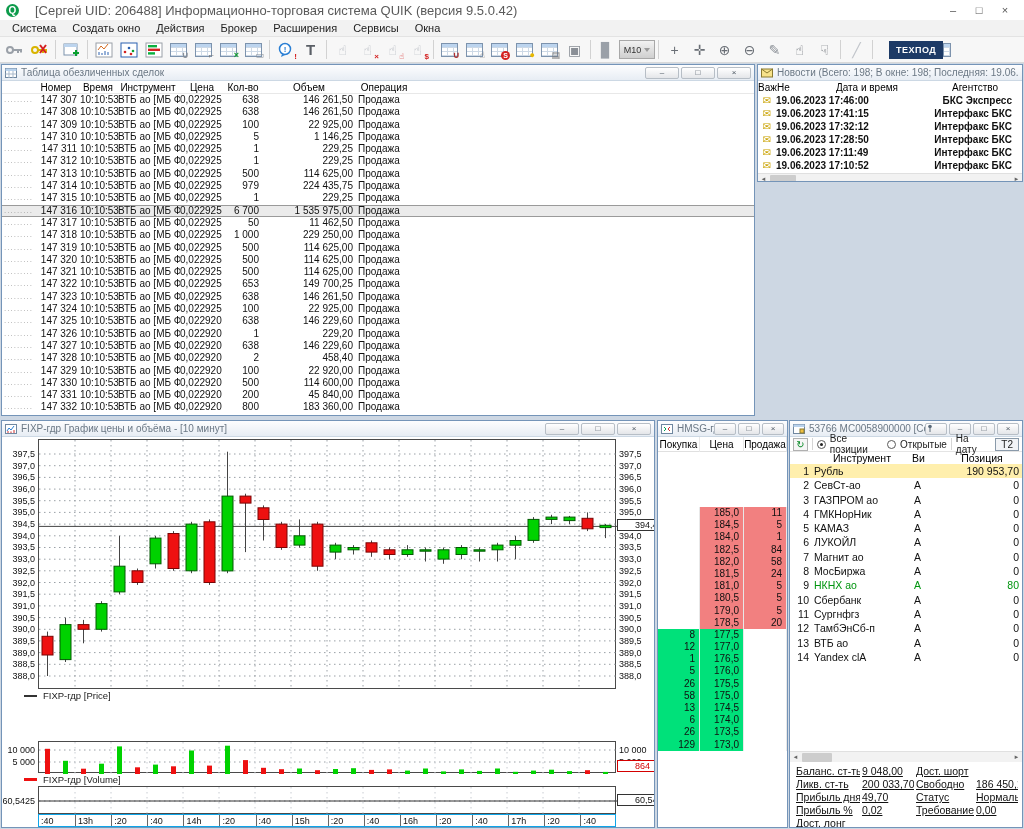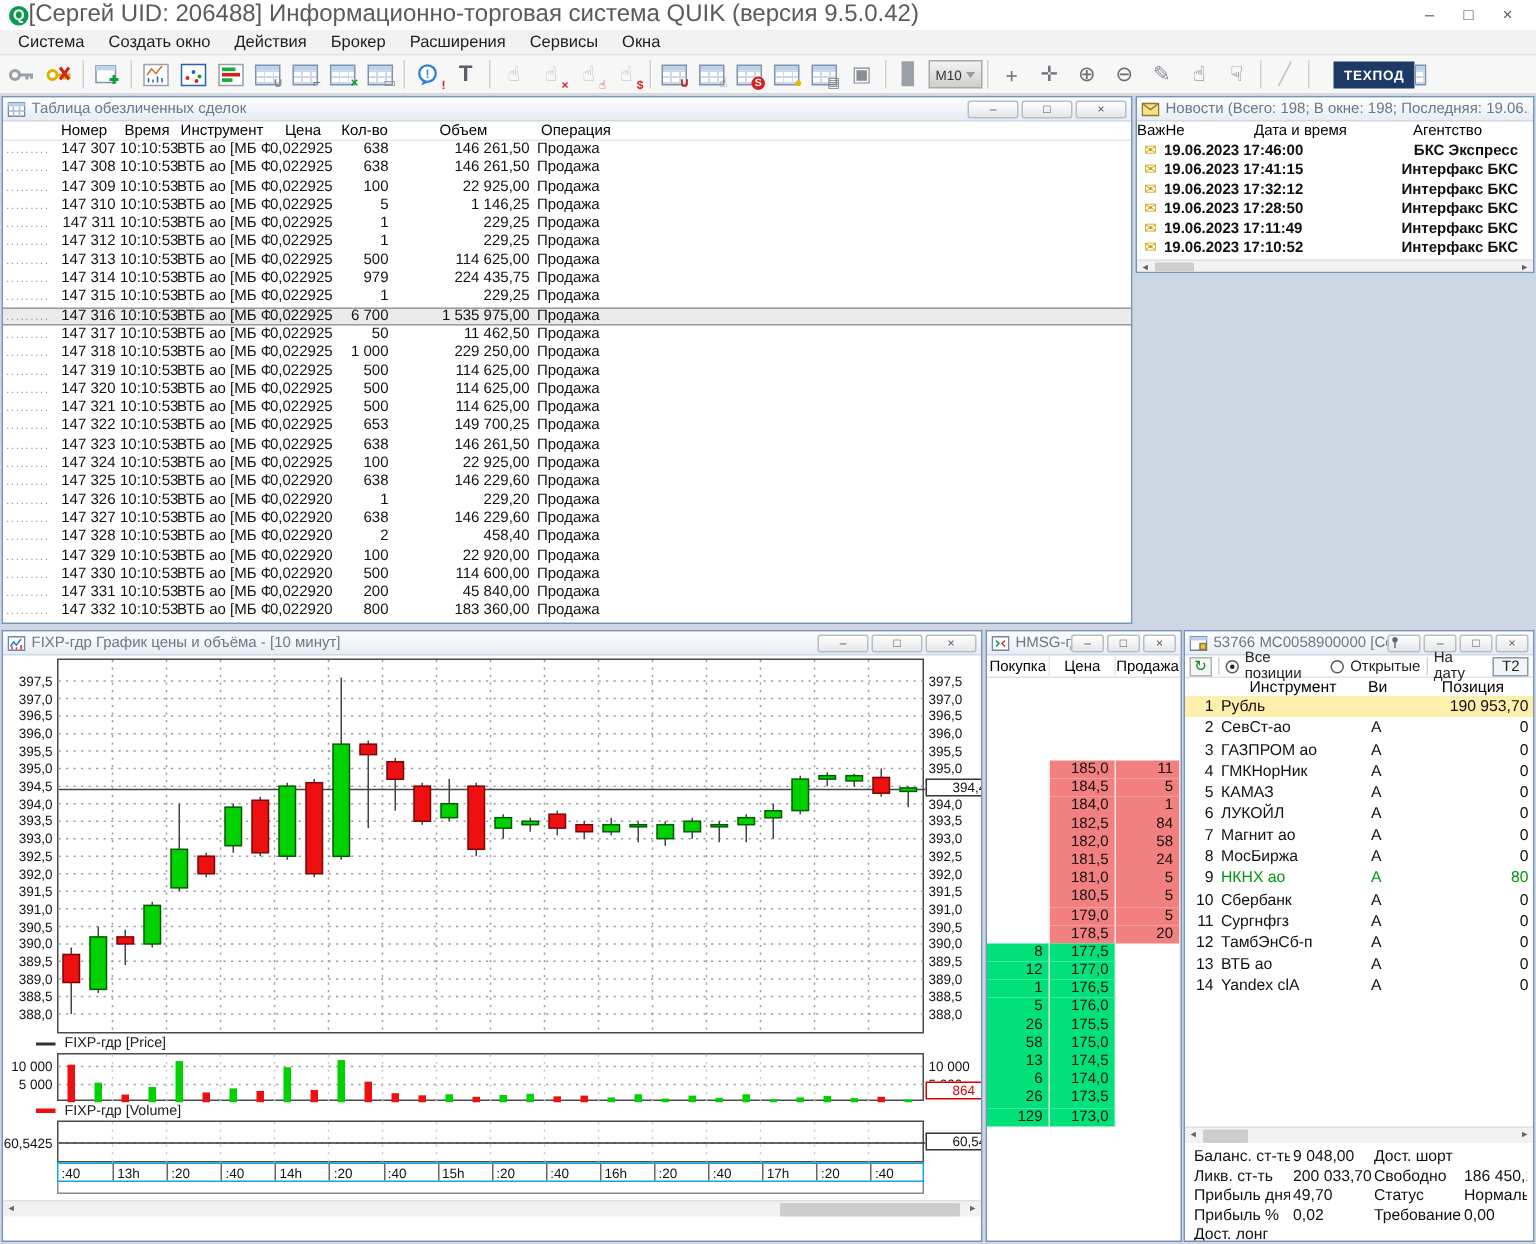--- a/index.html
+++ b/index.html
@@ -1,21 +1,21 @@
 <!DOCTYPE html>
 <html><head>
 <meta charset="utf-8">
 <style>
   * { margin:0; padding:0; box-sizing:border-box; }
   html,body { width:1024px; height:829px; overflow:hidden;
     font-family:"Liberation Sans","DejaVu Sans",sans-serif; background:#cdd7e3; }
   .titlebar { height:20px; background:#ffffff; display:flex; align-items:center; padding:0 6px; }
   .qlogo { width:13px; height:13px; border-radius:50%; background:#0c9b4b; color:#fff;
     font-size:10px; font-weight:bold; text-align:center; line-height:13px; }
-  .apptitle { margin-left:0; font-size:16px; color:#5a5a5a; white-space:nowrap; }
+  .apptitle { margin-left:16px; font-size:13px; color:#5a5a5a; white-space:nowrap; }
   .wincontrols { margin-left:auto; display:flex; }
   .wc { width:26px; text-align:center; font-size:11px; color:#555; }
   .menubar { height:17px; background:#f2f2f2; display:flex; align-items:center; font-size:11px;
     color:#1d1d1d; padding-left:4px; border-bottom:1px solid #e3e3e3; }
   .menu-item { padding:1px 8px; }
   .toolbar { height:26px; background:#f7f7f7; display:flex; align-items:center; padding:0 2px;
     border-bottom:1px solid #d9d9d9; white-space:nowrap; overflow:hidden; }
   .tbtn { width:25px; height:23px; display:flex; align-items:center; justify-content:center;
     font-size:14px; color:#8a8f96; position:relative; flex:0 0 auto; }
   .tsep { width:1px; height:19px; background:#d2d2d2; margin:0 3px; flex:0 0 auto; }
@@ -95,21 +95,21 @@
   .radio { width:9px; height:9px; border:1px solid #5a5a5a; border-radius:50%; position:relative; flex:0 0 auto; }
   .radio.sel::after { content:""; position:absolute; left:2px; top:2px; width:3px; height:3px; border-radius:50%; background:#222; }
   .t2btn { border:1px solid #8a9aaa; background:#f2f4f7; padding:0 5px; height:13px; line-height:12px; font-size:10px; margin-left:2px; }
   .p-head, .p-row { display:grid; grid-template-columns:22px 100px 30px auto; font-size:10.5px; }
   .p-head { height:12px; line-height:12px; color:#000; }
   .p-row { height:14.3px; line-height:14.3px; color:#111; }
   .p-row.hl { background:#ffefad; }
   .p-row .green { color:#00950f; }
   .summary { font-size:10.5px; color:#111; padding:2px 4px; }
   .s-line { display:grid; grid-template-columns:66px 54px 60px auto; height:13px; line-height:13px; }
-  .s-line div { overflow:hidden; white-space:nowrap; padding-left:2px; }
+  .s-line div { overflow:hidden; white-space:nowrap; padding-left:2px;text-decoration:underline; }
   svg { display:block; }
 </style>
 </head>
 <body>
 
 <div>
   <div class="titlebar">
     <div class="qlogo">Q</div>
     <div class="apptitle">[Сергей UID: 206488] Информационно-торговая система QUIK (версия 9.5.0.42)</div>
     <div class="wincontrols">
@@ -553,21 +553,21 @@
       <div class="wtitle">
         <svg class="wt-ico" viewBox="0 0 12 12">
             <rect x="0.5" y="2" width="11" height="8" fill="#f7e28a" stroke="#8a7a30"></rect>
             <path d="M0.5 2l5.5 4 5.5-4" stroke="#8a7a30" fill="none"></path>
           </svg>
         <span class="wt-text">Новости (Всего: 198; В окне: 198; Последняя: 19.06.2023 17:46:00)</span>
       </div>
       <div class="n-head" id="news-head">
           <div>ВажНе</div>
           <div style="text-align: center;">Дата и время</div>
-          <div style="text-align: left; padding-right: 14px;">Агентство</div>
+          <div style="text-align: center; padding-right: 14px;">Агентство</div>
         </div>
       <div id="news-body">
           <div class="n-row">
             <div class="n-env">✉</div>
             <div>19.06.2023 17:46:00</div>
             <div style="text-align: right; padding-right: 10px;">БКС Экспресс</div>
           </div>
           <div class="n-row">
             <div class="n-env">✉</div>
             <div>19.06.2023 17:41:15</div>
@@ -759,21 +759,21 @@
           <div class="ylab" style="top: 220.299px; left: 0px;">388,5</div>
           <div class="ylab right" style="top: 220.299px; left: 617px;">388,5</div>
           <div class="ylab" style="top: 231.981px; left: 0px;">388,0</div>
           <div class="ylab right" style="top: 231.981px; left: 617px;">388,0</div>
           <div class="marker" style="top: 80.4486px; left: 615px;">394,4</div>
         </div>
       <div class="legend">
         <span class="ldash" style="background:#333"></span>
         <span>FIXP-гдр [Price]</span>
       </div>
-      <div class="pane" id="volume-pane" style="height:32px;">
+      <div class="pane" id="volume-pane" style="height:32px;margin-top:39px;">
           <div class="plotbox">
             <svg width="578" height="32">
               <line x1="0" x2="578" y1="8.0" y2="8.0" stroke="#9aa0a6" stroke-dasharray="1.5,3.5"></line>
               <line x1="0" x2="578" y1="20.0" y2="20.0" stroke="#9aa0a6" stroke-dasharray="1.5,3.5"></line>
               <line x1="36" x2="36" y1="0" y2="32" stroke="#c8ccd2" stroke-dasharray="1.5,3.5"></line>
               <line x1="72" x2="72" y1="0" y2="32" stroke="#c8ccd2" stroke-dasharray="1.5,3.5"></line>
               <line x1="108" x2="108" y1="0" y2="32" stroke="#c8ccd2" stroke-dasharray="1.5,3.5"></line>
               <line x1="144" x2="144" y1="0" y2="32" stroke="#c8ccd2" stroke-dasharray="1.5,3.5"></line>
               <line x1="180" x2="180" y1="0" y2="32" stroke="#c8ccd2" stroke-dasharray="1.5,3.5"></line>
               <line x1="216" x2="216" y1="0" y2="32" stroke="#c8ccd2" stroke-dasharray="1.5,3.5"></line>

